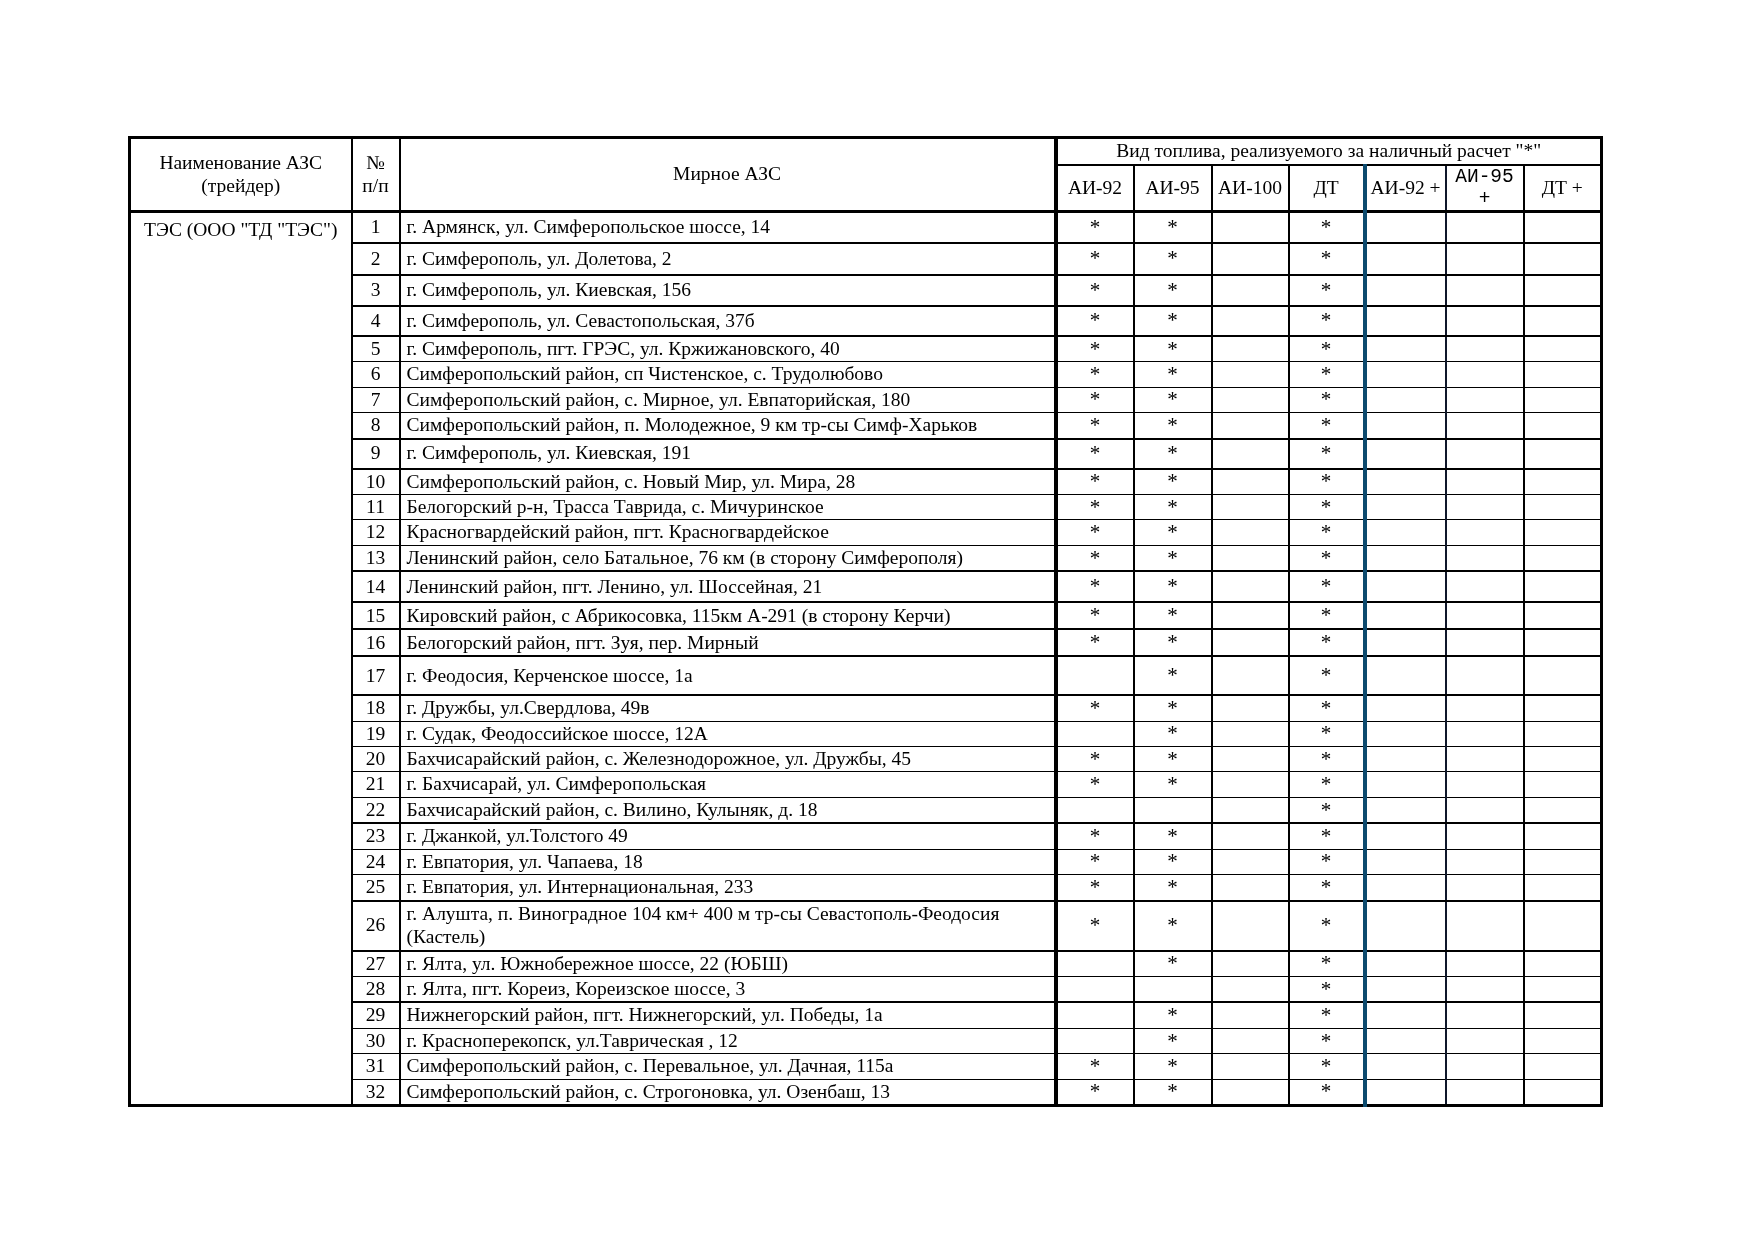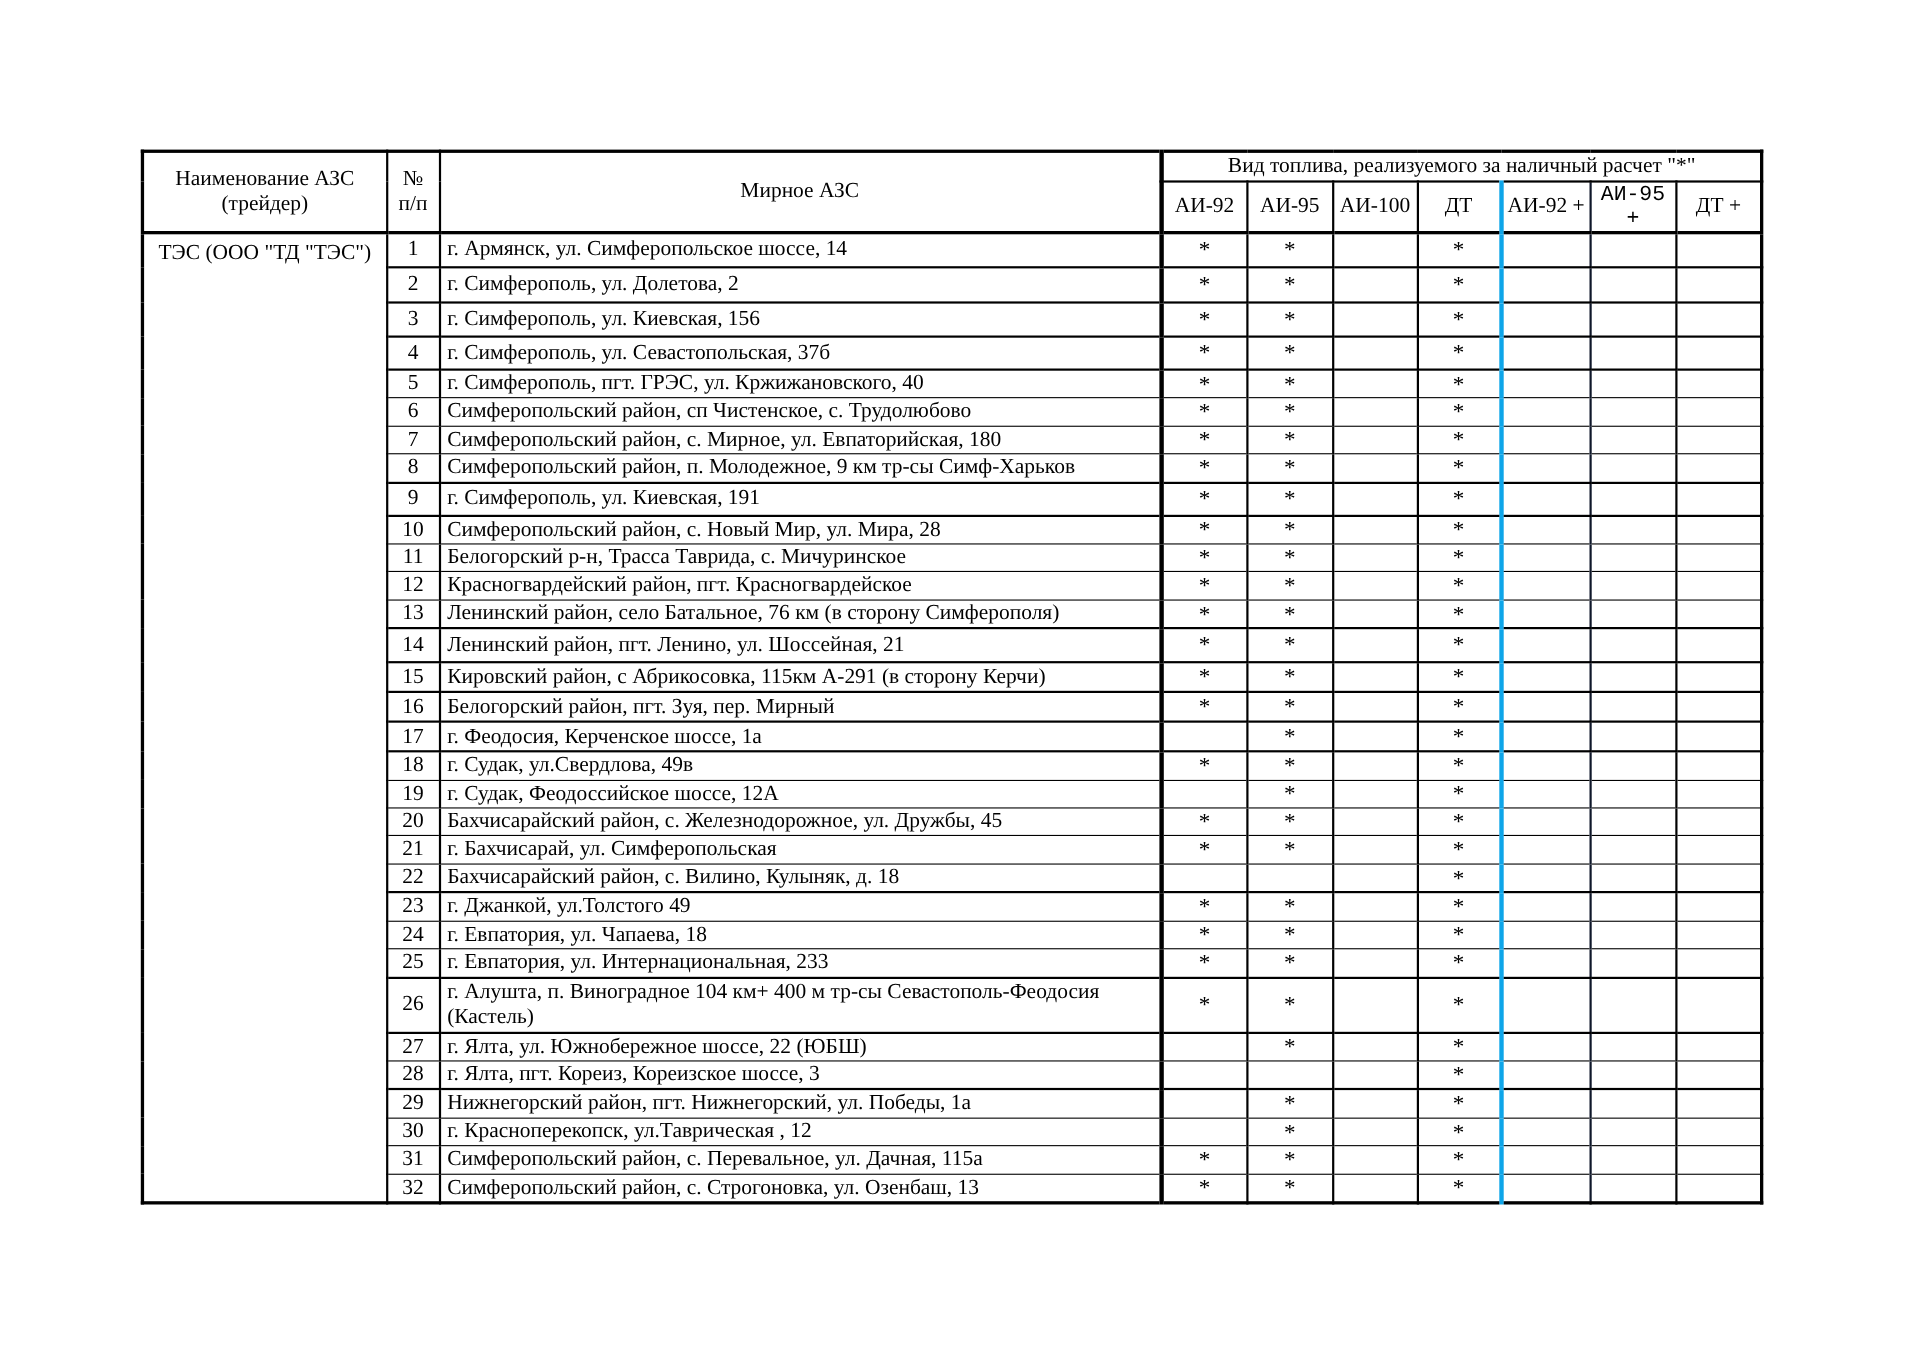--- a/index.html
+++ b/index.html
@@ -33,21 +33,21 @@
     line-height: 1.15;
     overflow: hidden;
   }
   
   .c0 { border-right: 2px solid #000; }
   .c1 { border-right: 2px solid #000; }
   .c2 { border-right: 4px solid #000; }
   .c3 { border-right: 2px solid #000; }
   .c4 { border-right: 2px solid #000; margin-top: 40px; }
   .c5 { border-right: 2px solid #000; }
-  .c6 { border-right: 4px solid #0ea5e9; margin-left: 11px; }
+  .c6 { border-right: 4px solid #0c4a6e; margin-left: 11px; }
   .c7 { border-right: 2px solid #0f172a; }
   .c8 { border-right: 2px solid #000; font-family: Liberation Mono, monospace; }
   
   thead tr.hr1 { height: 27px; }
   thead tr.hr2 { height: 23px; }
   thead th { text-align: center; vertical-align: middle; }
   thead tr.hr1 th { border-bottom: 3px solid #000; }
   thead tr.hr1 th.fuel-group { border-bottom: 2px solid #000; }
   thead tr.hr2 th { border-bottom: 3px solid #000; }
   
@@ -285,34 +285,34 @@
           <td class="num c1">16</td>
           <td class="addr c2">Белогорский район, пгт. Зуя, пер. Мирный</td>
           <td class="mark c3">*</td>
           <td class="mark c4">*</td>
           <td class="mark c5"></td>
           <td class="mark c6">*</td>
           <td class="mark c7"></td>
           <td class="mark c8"></td>
           <td class="mark c9"></td>
         </tr>
-        <tr class="thick" style="height: 27px;">
+        <tr class="thick" style="height: 39px;">
           <td class="num c1">17</td>
           <td class="addr c2">г. Феодосия, Керченское шоссе, 1а</td>
           <td class="mark c3"></td>
           <td class="mark c4">*</td>
           <td class="mark c5"></td>
           <td class="mark c6">*</td>
           <td class="mark c7"></td>
           <td class="mark c8"></td>
           <td class="mark c9"></td>
         </tr>
         <tr style="height: 25px;">
           <td class="num c1">18</td>
-          <td class="addr c2">г. Судак, ул.Свердлова, 49в</td>
+          <td class="addr c2">г. Дружбы, ул.Свердлова, 49в</td>
           <td class="mark c3">*</td>
           <td class="mark c4">*</td>
           <td class="mark c5"></td>
           <td class="mark c6">*</td>
           <td class="mark c7"></td>
           <td class="mark c8"></td>
           <td class="mark c9"></td>
         </tr>
         <tr style="height: 23px;">
           <td class="num c1">19</td>

